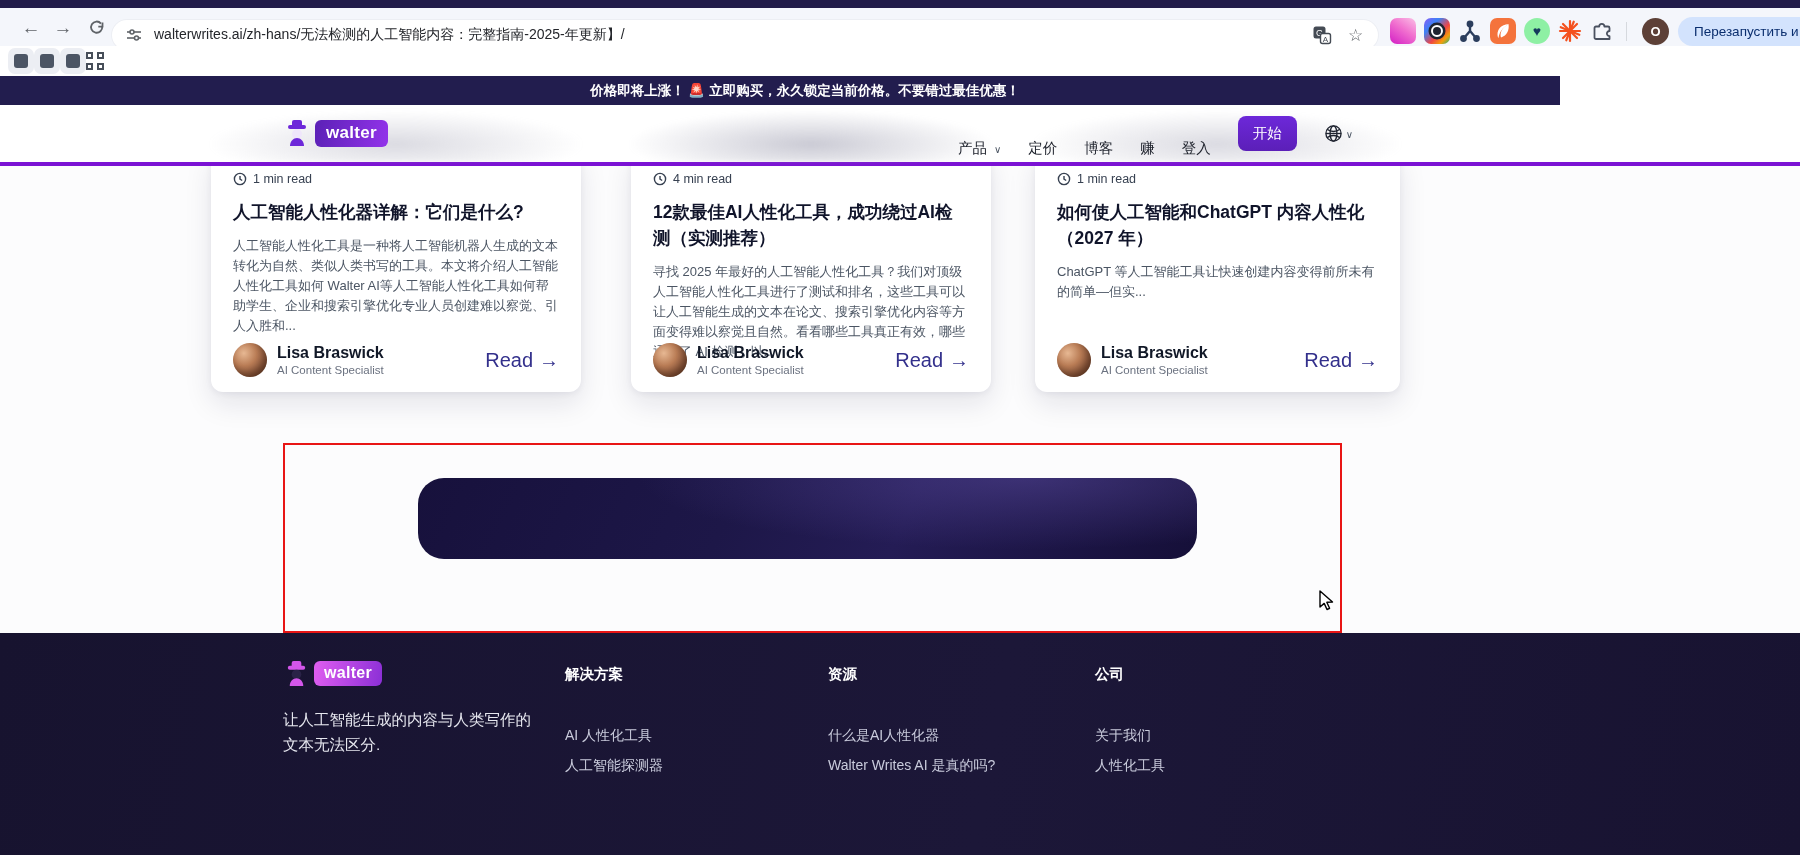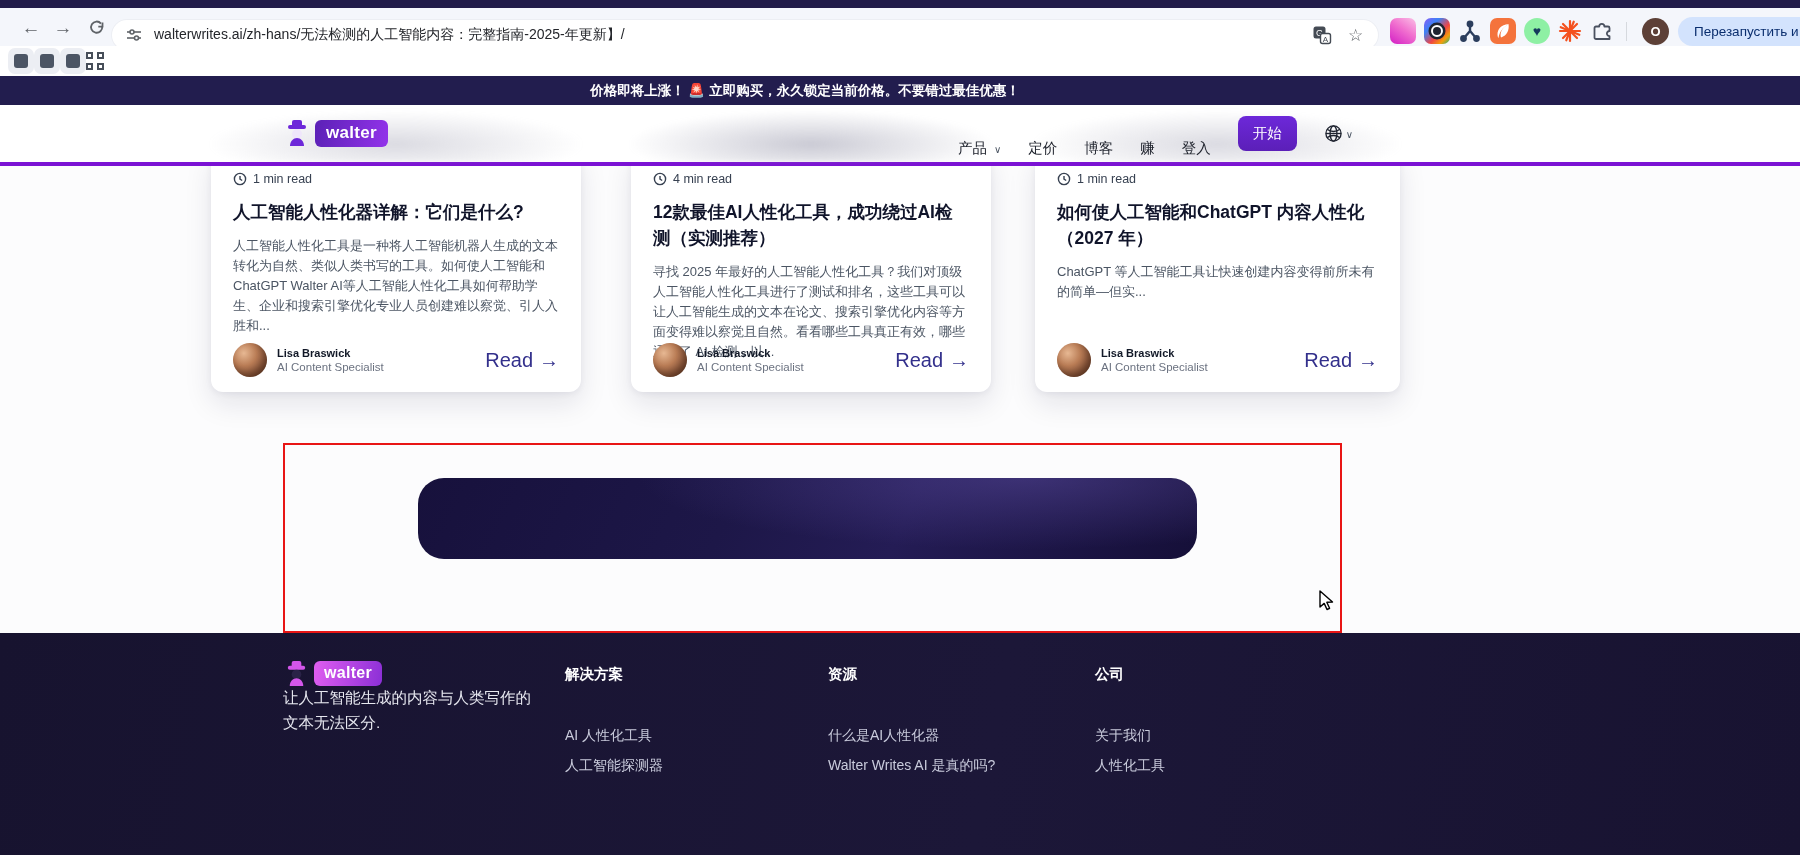--- a/index.html
+++ b/index.html
@@ -20,21 +20,21 @@
   .tb-divider { position:absolute; left:1626px; top:14px; width:1px; height:19px; background:#d6d9de; }
   .tb-avatar { position:absolute; left:1642px; top:10px; width:27px; height:27px; border-radius:50%; background:#5d4037; color:#fff; font-size:13px; font-weight:bold; text-align:center; line-height:27px; }
   .restart-pill { position:absolute; left:1678px; top:9px; height:29px; padding:0 16px; background:#d3e3fd; border-radius:15px; color:#0a2e6e; font-size:13.5px; line-height:29px; white-space:nowrap; }
   .bookmarks { position:absolute; left:0; top:46px; width:1800px; height:30px; background:#ffffff; }
   .bm-btn { position:absolute; top:2px; width:26px; height:26px; background:#eceef3; border-radius:7px; }
   .bm-btn .sq { position:absolute; left:6px; top:6px; width:14px; height:14px; background:#4c5564; border-radius:3px; }
   .grid-ico { position:absolute; left:86px; top:6px; width:18px; height:18px; }
   .grid-ico span { position:absolute; width:7px; height:7px; border:2px solid #474e59; background:#fff; }
 
   
-  .promo { position:absolute; left:0; top:76px; width:1800px; height:29px; background:#221d4e; }
+  .promo { position:absolute; left:0; top:76px; width:1560px; height:29px; background:#221d4e; }
   .promo .txt { position:absolute; left:420px; top:0; width:770px; text-align:center; color:#fff; font-size:13.5px; font-weight:bold; line-height:29px; white-space:nowrap; }
 
   
   .site-header { position:absolute; left:0; top:105px; width:1800px; height:61px; background:#ffffff; border-bottom:4px solid #7b12d4; z-index:6; }
   .smudge { position:absolute; top:6px; height:51px; background:radial-gradient(ellipse at 50% 65%, rgba(160,160,178,.38), rgba(160,160,178,0) 72%); filter:blur(2px); }
   .logo { position:absolute; display:flex; align-items:center; gap:4px;justify-content:center; }
   .logo-badge { border-radius:6px; color:#fff; font-weight:bold; letter-spacing:.3px; }
   .hdr-logo { left:283px; top:14px; }
   .hdr-logo .logo-badge { background:linear-gradient(100deg,#5b21b6,#9333ea); font-size:17px; padding:3px 11px 4px; }
   .main-nav { position:absolute; left:958px; top:0; height:57px; display:flex; align-items:center; gap:27px; }
@@ -45,36 +45,36 @@
 
   
   .main-bg { position:absolute; left:0; top:166px; width:1800px; height:467px; background:#fcfcfd; }
   .card { position:absolute; top:150px; height:242px; background:#fff; border-radius:12px; box-shadow:0 12px 28px rgba(20,24,60,.10), 0 2px 6px rgba(20,24,60,.06); padding:22px 22px 16px; z-index:2; }
   .read-row { display:flex; align-items:center; gap:6px; color:#374151; font-size:12.5px; }
   .card-title { margin-top:13px; font-size:17.5px; line-height:26px; font-weight:bold; color:#10142a; }
   .card-excerpt { margin-top:11px; font-size:13px; line-height:20px; color:#4b5563; }
   .author-row { position:absolute; left:22px; right:22px; bottom:15px; display:flex; align-items:center; }
   .avatar-photo { width:34px; height:34px; border-radius:50%; background:radial-gradient(circle at 32% 30%, #e7b893 0%, #b97c55 38%, #7e4f38 70%, #4e3020 100%); box-shadow:inset -3px -4px 6px rgba(60,30,10,.35); }
   .author-meta { margin-left:10px; }
-  .author-name { font-size:11px; font-weight:bold; color:#111827; }
+  .author-name { font-size:16px; font-weight:bold; color:#111827; }
   .author-role { font-size:11.5px; color:#6b7280; margin-top:2px; }
   .read-link { margin-left:auto; font-size:20px; color:#33308c; display:flex; align-items:center; gap:6px; }
 
   
   .debug-box { position:absolute; left:283px; top:443px; width:1059px; height:190px; border:2px solid #e81515; z-index:3; }
   .cta-banner { position:absolute; left:418px; top:478px; width:779px; height:81px; border-radius:26px; z-index:4;
     background:
       radial-gradient(90% 160% at 78% 0%, rgba(84,70,150,.55) 0%, rgba(84,70,150,0) 55%),
       linear-gradient(115deg,#17113c 0%, #1d1748 40%, #241c55 62%, #150f38 100%); }
 
   
   .footer { position:absolute; left:0; top:633px; width:1800px; height:222px; background:linear-gradient(100deg,#17132f 0%, #1c1738 55%, #181331 100%); z-index:2; }
   .ftr-logo { left:283px; top:27px; }
   .ftr-logo .logo-badge { background:linear-gradient(100deg,#e05ef0,#8b2fd6); font-size:16px; padding:3px 10px 4px; }
-  .tagline { position:absolute; left:283px; top:52px; width:258px; color:#e6e7ef; font-size:15.5px; line-height:25px; }
+  .tagline { position:absolute; left:283px; top:74px; width:258px; color:#e6e7ef; font-size:15.5px; line-height:25px; }
   .ftr-col { position:absolute; top:32px; }
   .ftr-col h4 { color:#ffffff; font-size:14.5px; font-weight:bold; }
   .ftr-links { margin-top:43px; }
   .ftr-links div { color:#c9cbdc; font-size:14px; margin-bottom:12px; white-space:nowrap; }
 
   
   .cursor { position:absolute; left:1318px; top:590px; z-index:9; }
 </style>
 </head>
 <body>
@@ -190,21 +190,21 @@
 
   <div class="card" style="left:211px; width:370px;">
     <div class="read-row">
       <svg width="14" height="14" viewBox="0 0 14 14">
           <circle cx="7" cy="7" r="5.6" fill="none" stroke="#374151" stroke-width="1.4"></circle>
           <path d="M7 4 v3.2 l2.2 1.3" fill="none" stroke="#374151" stroke-width="1.4"></path>
         </svg>
       <span>1 min read</span>
     </div>
     <div class="card-title">人工智能人性化器详解：它们是什么?</div>
-    <div class="card-excerpt">人工智能人性化工具是一种将人工智能机器人生成的文本转化为自然、类似人类书写的工具。如何使人工智能和ChatGPT Walter AI等人工智能人性化工具如何帮助学生、企业和搜索引擎优化专业人员创建难以察觉、引人入胜和...</div>
+    <div class="card-excerpt">人工智能人性化工具是一种将人工智能机器人生成的文本转化为自然、类似人类书写的工具。本文将介绍人工智能人性化工具如何 Walter AI等人工智能人性化工具如何帮助学生、企业和搜索引擎优化专业人员创建难以察觉、引人入胜和...</div>
     <div class="author-row">
       <div class="avatar-photo"></div>
       <div class="author-meta">
         <div class="author-name">Lisa Braswick</div>
         <div class="author-role">AI Content Specialist</div>
       </div>
       <div class="read-link">
           <span>Read</span>
           <span>→</span>
         </div>

